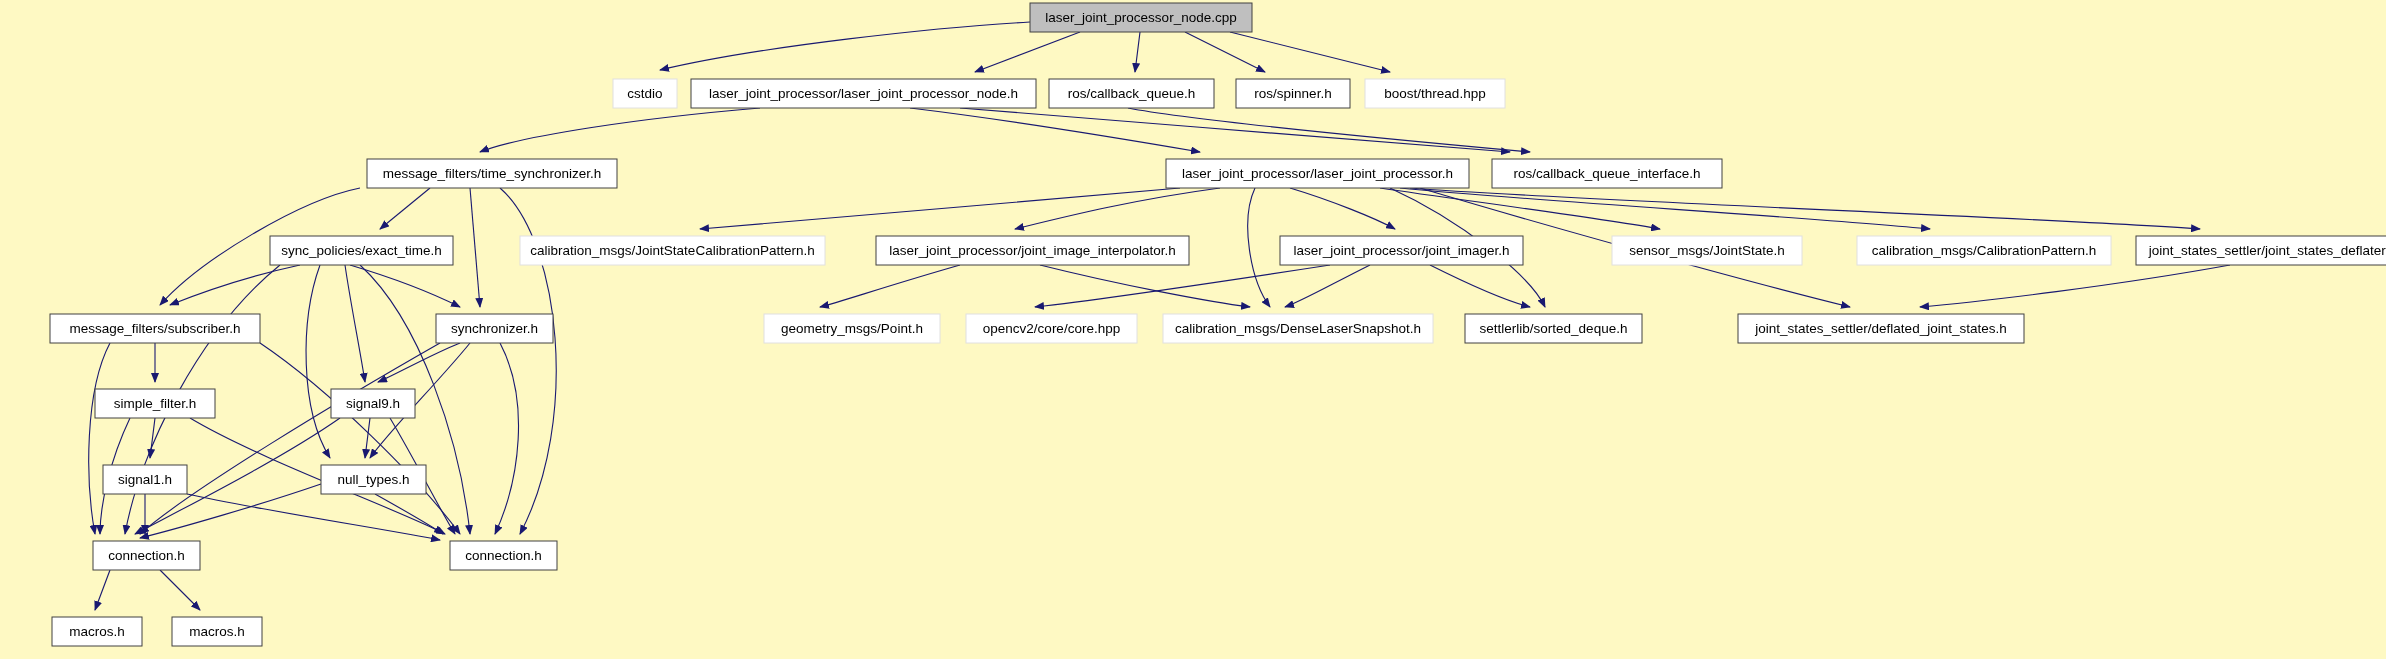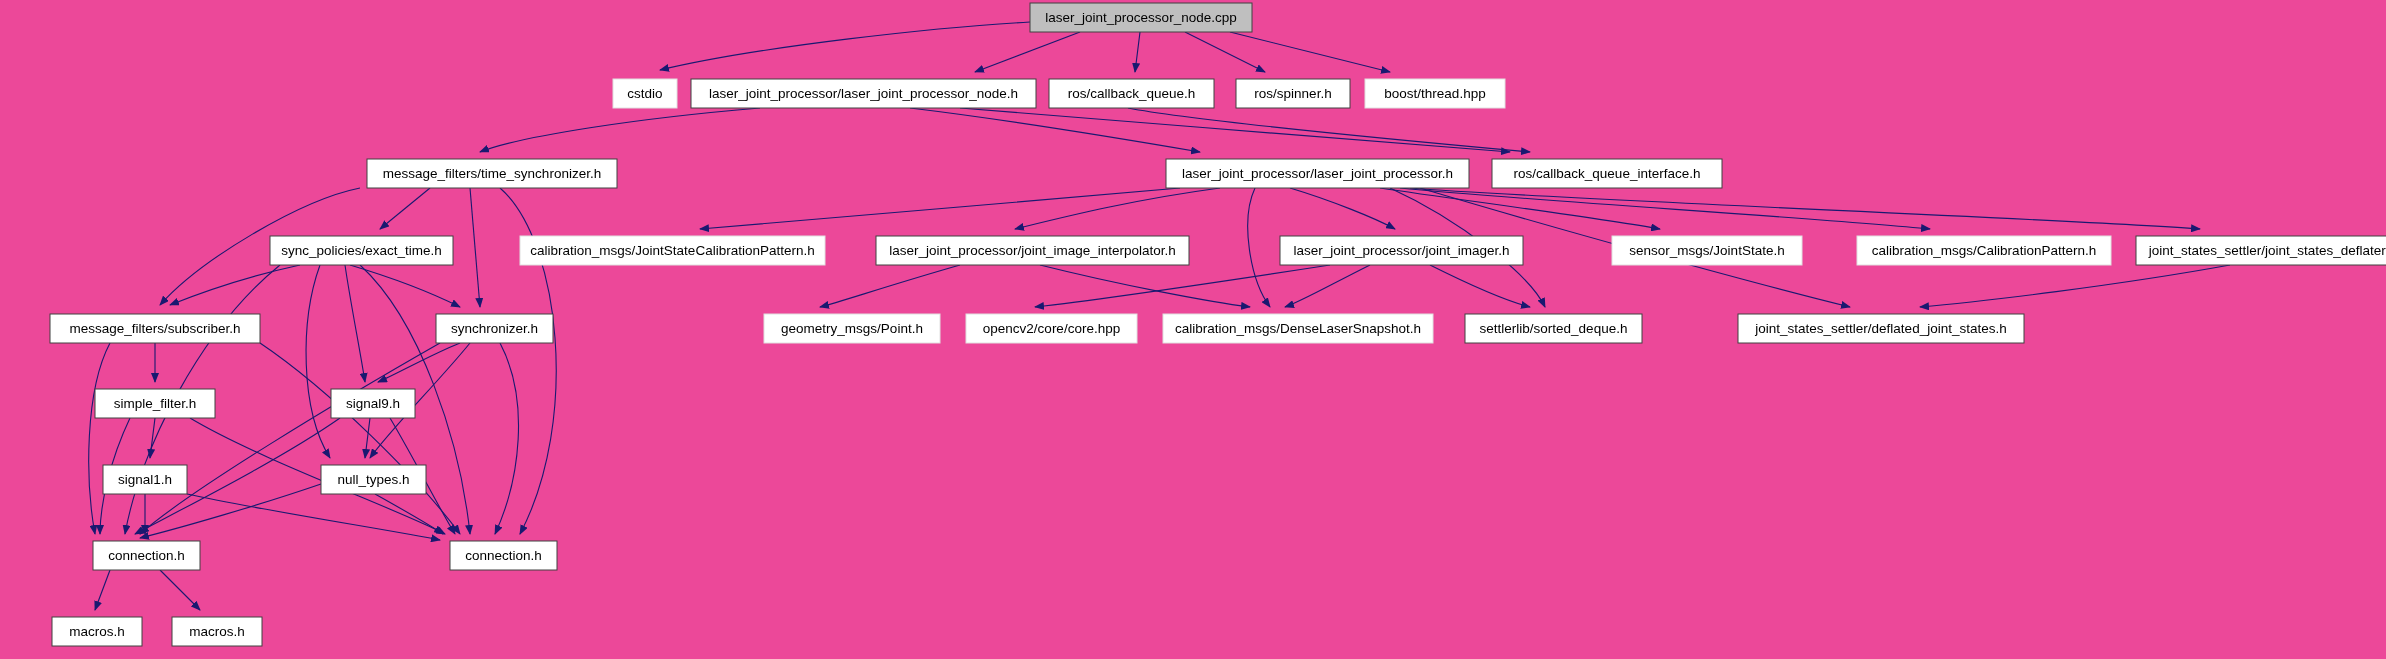--- a/index.html
+++ b/index.html
@@ -1,17 +1,17 @@
 <!DOCTYPE html>
 <html><head>
 <meta charset="utf-8">
 <style>
   html,body{margin:0;padding:0;background:#ffffff;}
   body{font-family:"Liberation Sans",sans-serif;}
-  #graph-wrap{position:relative;width:2386px;height:659px;background:#ec4899;overflow:hidden;}
+  #graph-wrap{position:relative;width:2386px;height:659px;background:#fef9c3;overflow:hidden;}
   svg#graph{display:block;width:2386px;height:659px;}
   .node-rect{stroke-width:1;}
   .node-label{font-family:"Liberation Sans",sans-serif;text-anchor:middle;dominant-baseline:middle;}
   .edge-path{fill:none;stroke:#191970;stroke-width:1.1;}
   .edge-head{fill:#191970;stroke:none;}
 </style>
 </head>
 <body>
 
 <div id="graph-wrap">

